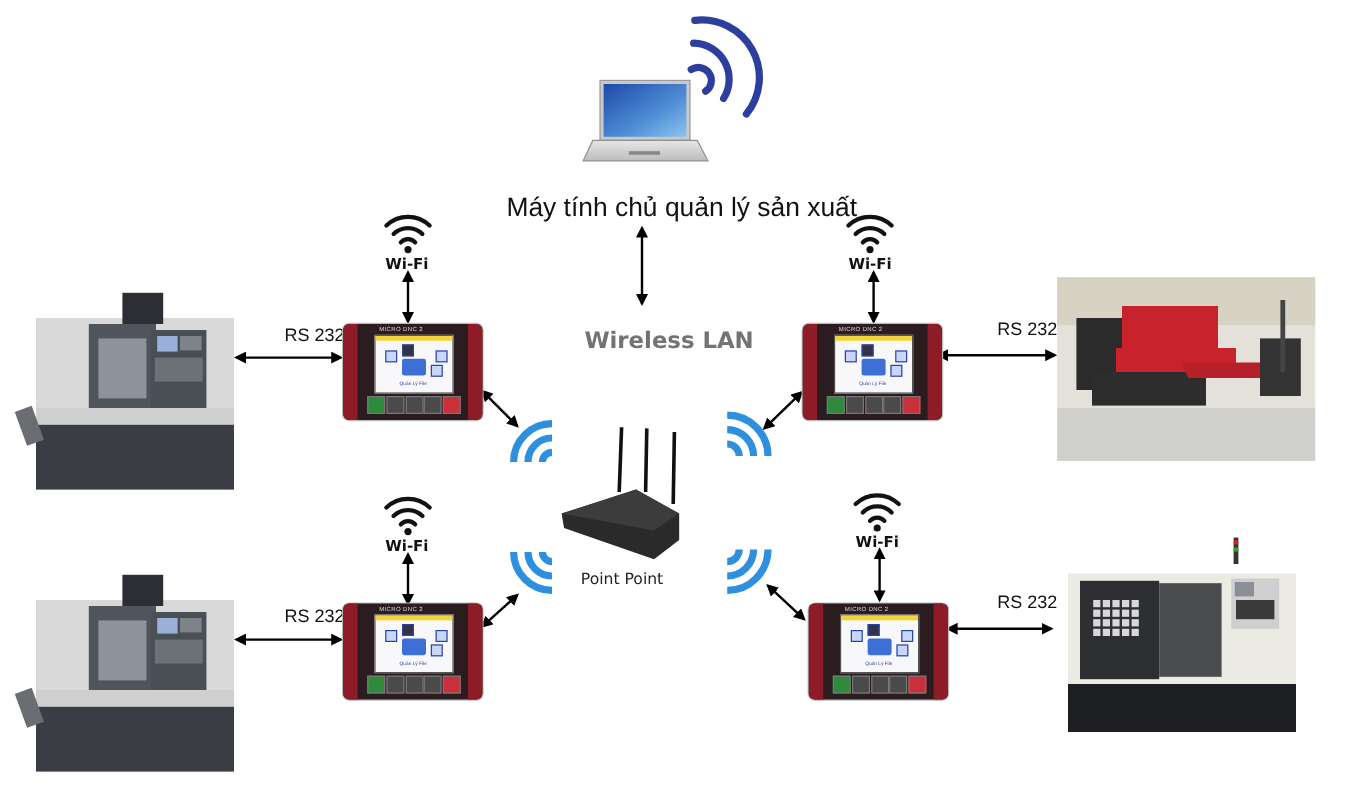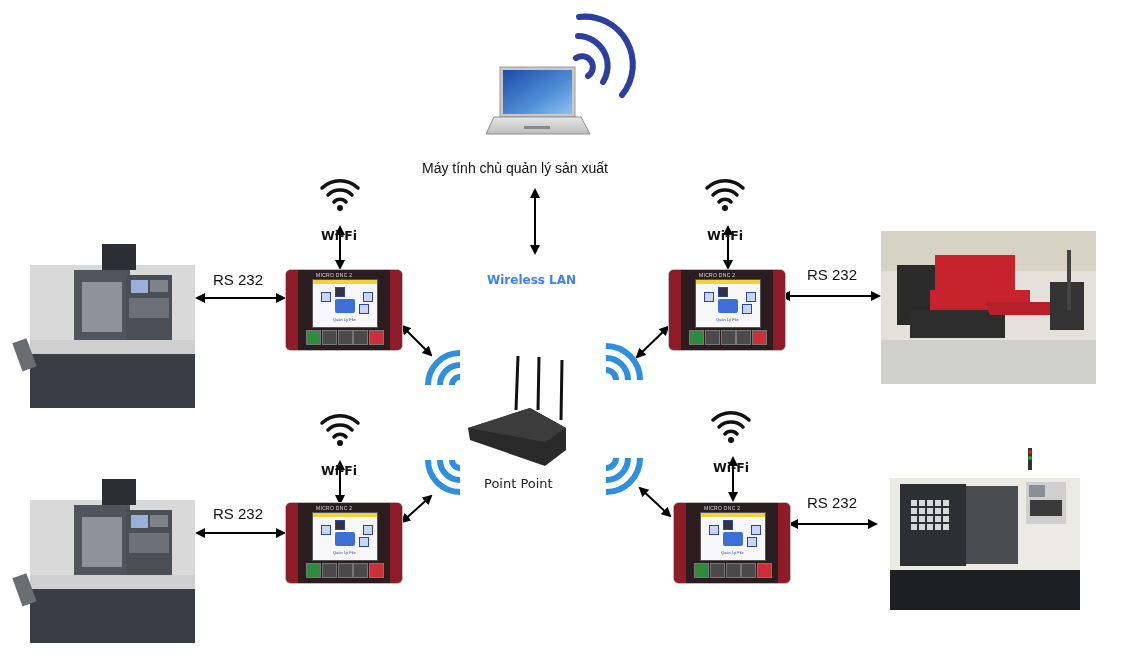--- a/index.html
+++ b/index.html
@@ -1,23 +1,23 @@
 <!DOCTYPE html>
 <html><head>
 <meta charset="utf-8">
 <style>
   html,body{margin:0;padding:0;background:#ffffff;}
   body{width:1129px;height:666px;position:relative;overflow:hidden;font-family:"Liberation Sans",sans-serif;}
   svg{position:absolute;left:0;top:0;overflow:visible;}
   .label{position:absolute;color:#111;white-space:nowrap;}
-  .host-label{left:422px;top:160px;font-size:14px;}
-  .lan-label{left:487px;top:273px;font-size:12px;font-weight:bold;color:#3b82f6;font-family:"DejaVu Sans",sans-serif;}
+  .host-label{left:422px;top:160px;font-size:22px;}
+  .lan-label{left:487px;top:273px;font-size:19px;font-weight:bold;color:#737373;font-family:"DejaVu Sans",sans-serif;}
   .ap-label{left:484px;top:476px;font-size:13px;color:#222;font-family:"DejaVu Sans",sans-serif;}
-  .rs-label{font-size:15px;color:#111;}
-  .wifi-text{font-size:12.5px;font-weight:bold;font-family:"DejaVu Sans",sans-serif;color:#111;margin-top:16px;}
+  .rs-label{font-size:15px;color:#111;margin-left:24px;}
+  .wifi-text{font-size:12.5px;font-weight:bold;font-family:"DejaVu Sans",sans-serif;color:#111;}
   
   .dnc{position:absolute;width:116px;height:80px;background:#2b1c20;border-radius:5px;box-shadow:0 0 0 1px #bbb;}
   .dnc .side-l,.dnc .side-r{position:absolute;top:0;width:12px;height:80px;background:#8e1c28;}
   .dnc .side-l{left:0;border-radius:5px 0 0 5px;}
   .dnc .side-r{right:0;border-radius:0 5px 5px 0;}
   .dnc .title{position:absolute;left:30px;top:2px;font-size:5px;color:#ddd;letter-spacing:.3px;}
   .dnc .screen{position:absolute;left:26px;top:9px;width:64px;height:47px;background:#f8f8fb;border:1px solid #555;}
   .dnc .screen .bar{position:absolute;left:0;top:0;width:100%;height:4px;background:#f1d33b;}
   .dnc .screen .folder{position:absolute;left:22px;top:19px;width:20px;height:14px;background:#3d6fd6;border-radius:2px;}
   .dnc .screen .ico{position:absolute;width:8px;height:8px;border:1px solid #2c44a8;background:#c9d6f7;}

